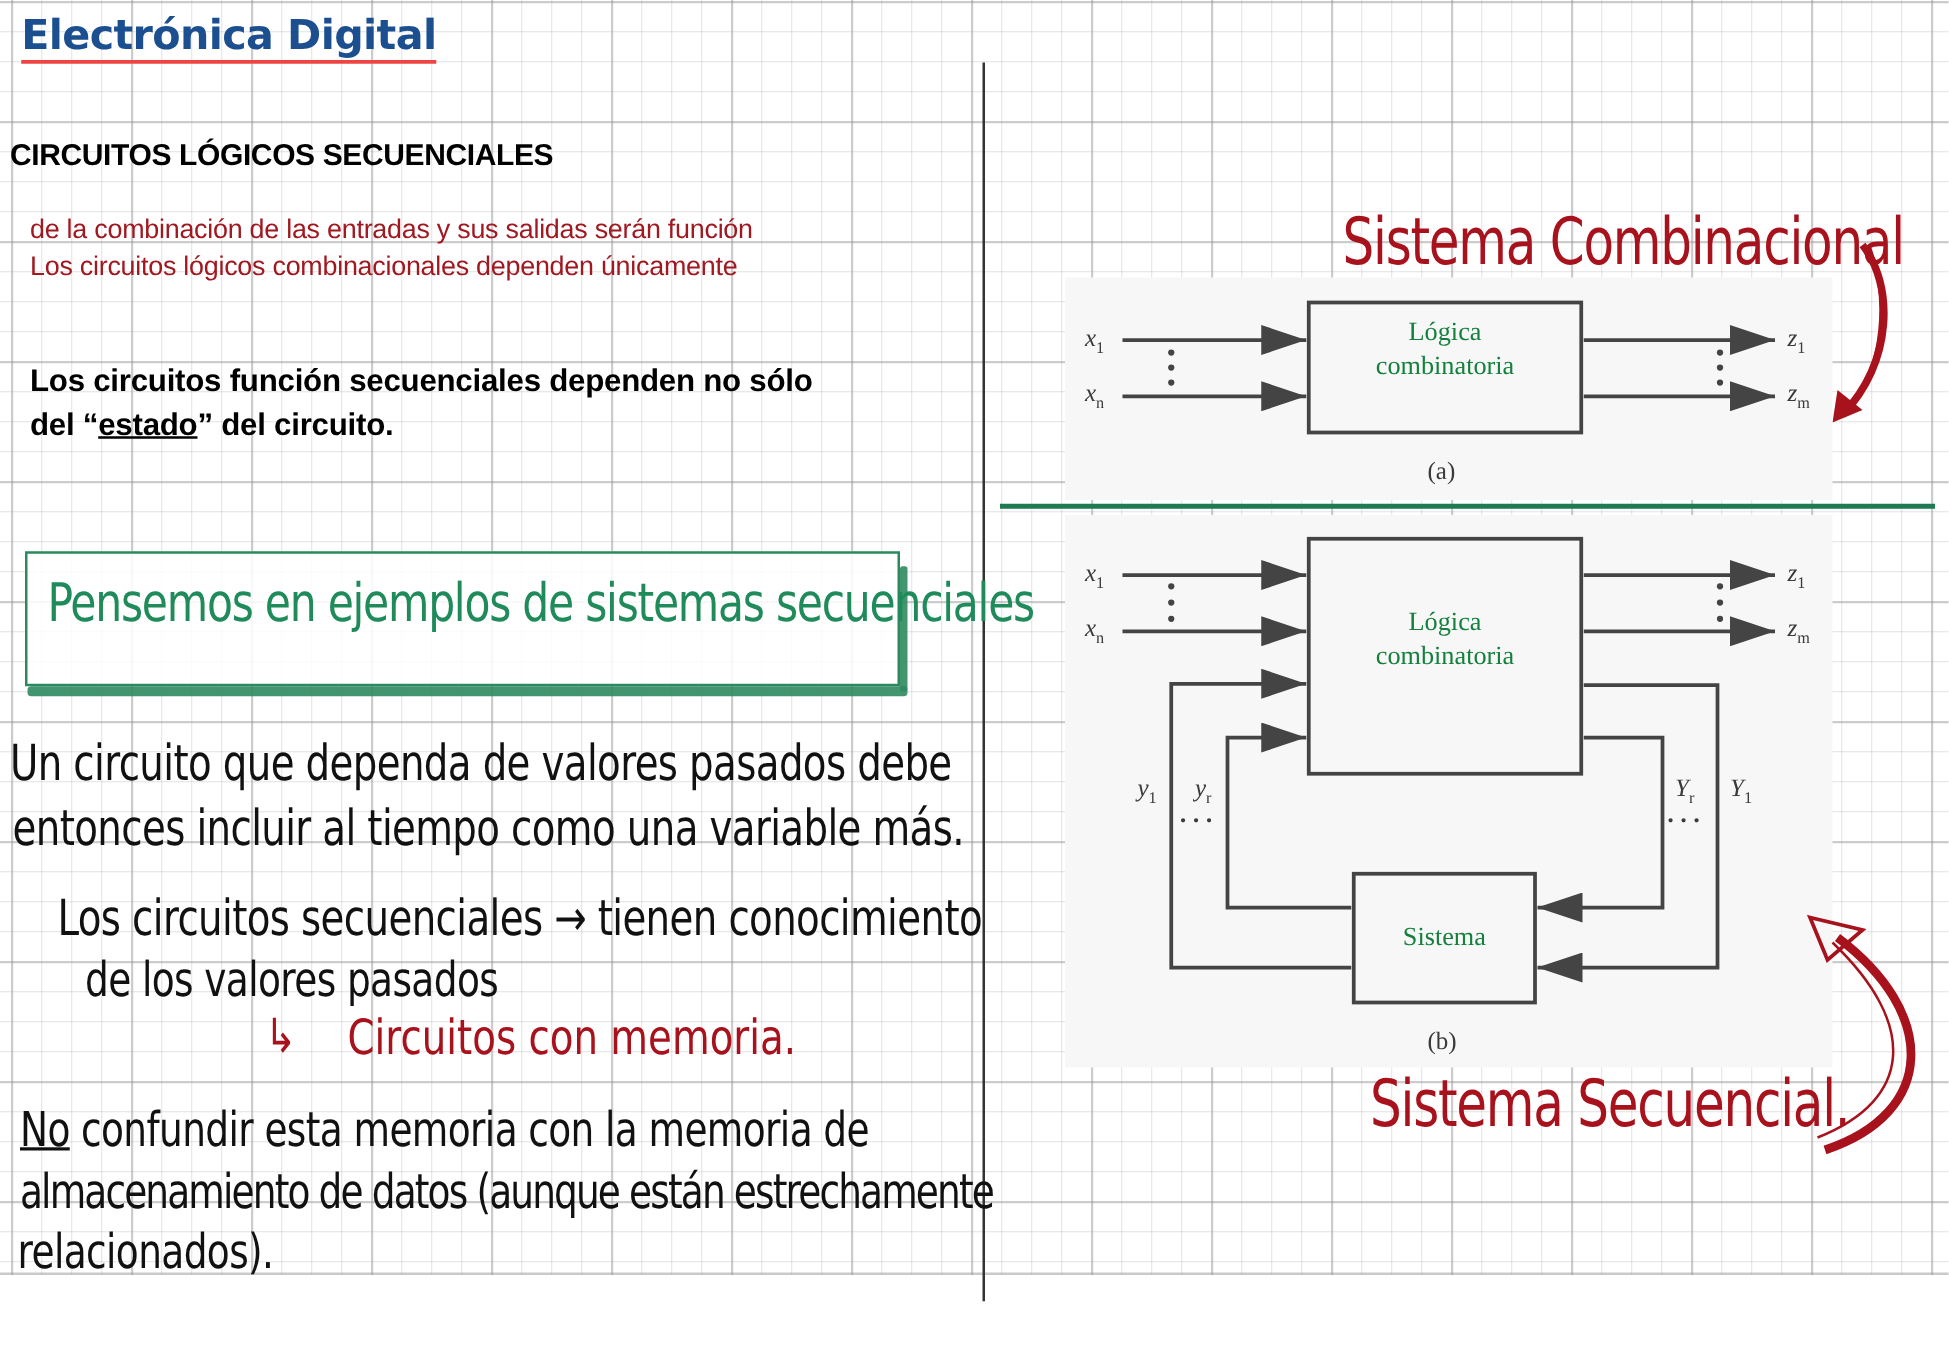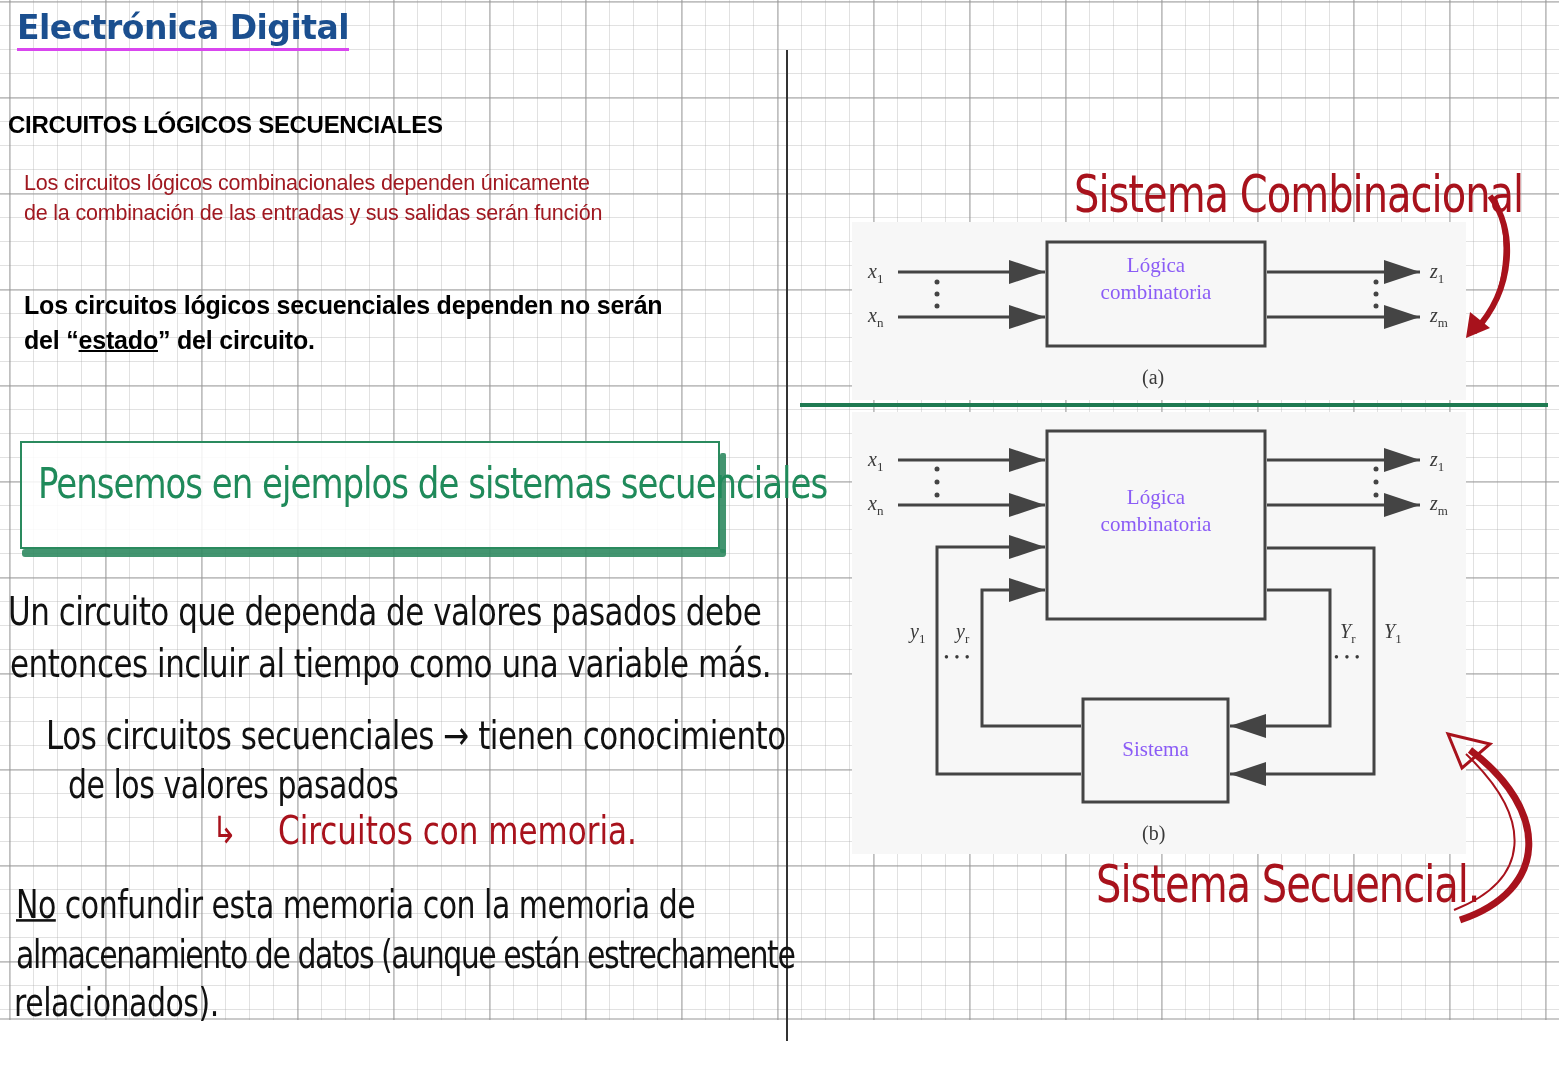--- a/index.html
+++ b/index.html
@@ -19,21 +19,21 @@
     background-position: 9px 0, 0 1px, 9px 0, 0 1px;
     border-bottom: 2px solid rgba(150,150,150,0.5);
   }
   .divider-v {
     position: absolute; left: 786px; top: 50px; width: 2px; height: 991px; background: #333;
   }
   .title {
     position: absolute; left: 17px; top: 8px;
     font-family: "DejaVu Sans", sans-serif; font-weight: bold; font-size: 33px;
     color: #1b4f8f; letter-spacing: -0.5px;
-    border-bottom: 3px solid #d946ef; line-height: 40px; padding-bottom: 0;
+    border-bottom: 3px solid #ef4444; line-height: 40px; padding-bottom: 0;
   }
   .section-heading {
     position: absolute; left: 8px; top: 111px;
     font-weight: bold; font-size: 24px; color: #000; letter-spacing: -0.3px;
   }
   .para-red {
     position: absolute; left: 24px; top: 168px; width: 720px;
     font-size: 21.5px; line-height: 30px; color: #a01820; letter-spacing: -0.2px;
   }
   .para-black {
@@ -68,45 +68,45 @@
     font-family: "Liberation Serif", serif; color: #333;
   }
   .panel-a { left: 852px; top: 222px; width: 614px; height: 178px; }
   .panel-b { left: 852px; top: 412px; width: 614px; height: 442px; }
   .green-rule {
     position: absolute; left: 800px; top: 403px; width: 748px; height: 4px; background: #1f7a52;
   }
   .panel svg { position: absolute; left: 0; top: 0; }
   .lbl { position: absolute; font-size: 20px; color: #3a3a3a; }
   .lbl i { font-style: italic; }
-  .box-text { position: absolute; text-align: center; font-size: 21px; color: #8b5cf6; line-height: 27px; }
+  .box-text { position: absolute; text-align: center; font-size: 21px; color: #15803d; line-height: 27px; }
   .caption { position: absolute; font-size: 20px; color: #3a3a3a; }
 
   .red-title {
     position: absolute; color: #a8121c; font-family: "DejaVu Sans", sans-serif;
     font-size: 40px; transform: scaleY(1.3); transform-origin: left top; letter-spacing: -1px;
     white-space: nowrap;
   }
 </style>
 </head>
 <body>
 
 <div class="grid"></div>
 <div class="divider-v"></div>
 
 <div class="title">Electrónica Digital</div>
 <div class="section-heading">CIRCUITOS LÓGICOS SECUENCIALES</div>
 
 <div class="para-red">
+  <div>de la combinación de las entradas y sus salidas serán función</div>
   <div>Los circuitos lógicos combinacionales dependen únicamente</div>
-  <div>de la combinación de las entradas y sus salidas serán función</div>
 </div>
 
 <div class="para-black">
-  <div>Los circuitos lógicos secuenciales dependen no serán</div>
+  <div>Los circuitos función secuenciales dependen no sólo</div>
   <div><span>del “</span><u>estado</u><span>” del circuito.</span></div>
 </div>
 
 <div class="green-box"></div>
 <div class="hand hand-green" style="left:38px; top:458px;">Pensemos en ejemplos de sistemas secuenciales</div>
 
 <div class="hand hand-black" style="left:8px; top:588px; font-size:31px;">Un circuito que dependa de valores pasados debe</div>
 <div class="hand hand-black" style="left:10px; top:640px; font-size:31px;">entonces incluir al tiempo como una variable más.</div>
 <div class="hand hand-black" style="left:46px; top:712px; font-size:31px;">Los circuitos secuenciales → tienen conocimiento</div>
 <div class="hand hand-black" style="left:68px; top:762px; font-size:30px;">de los valores pasados</div>

